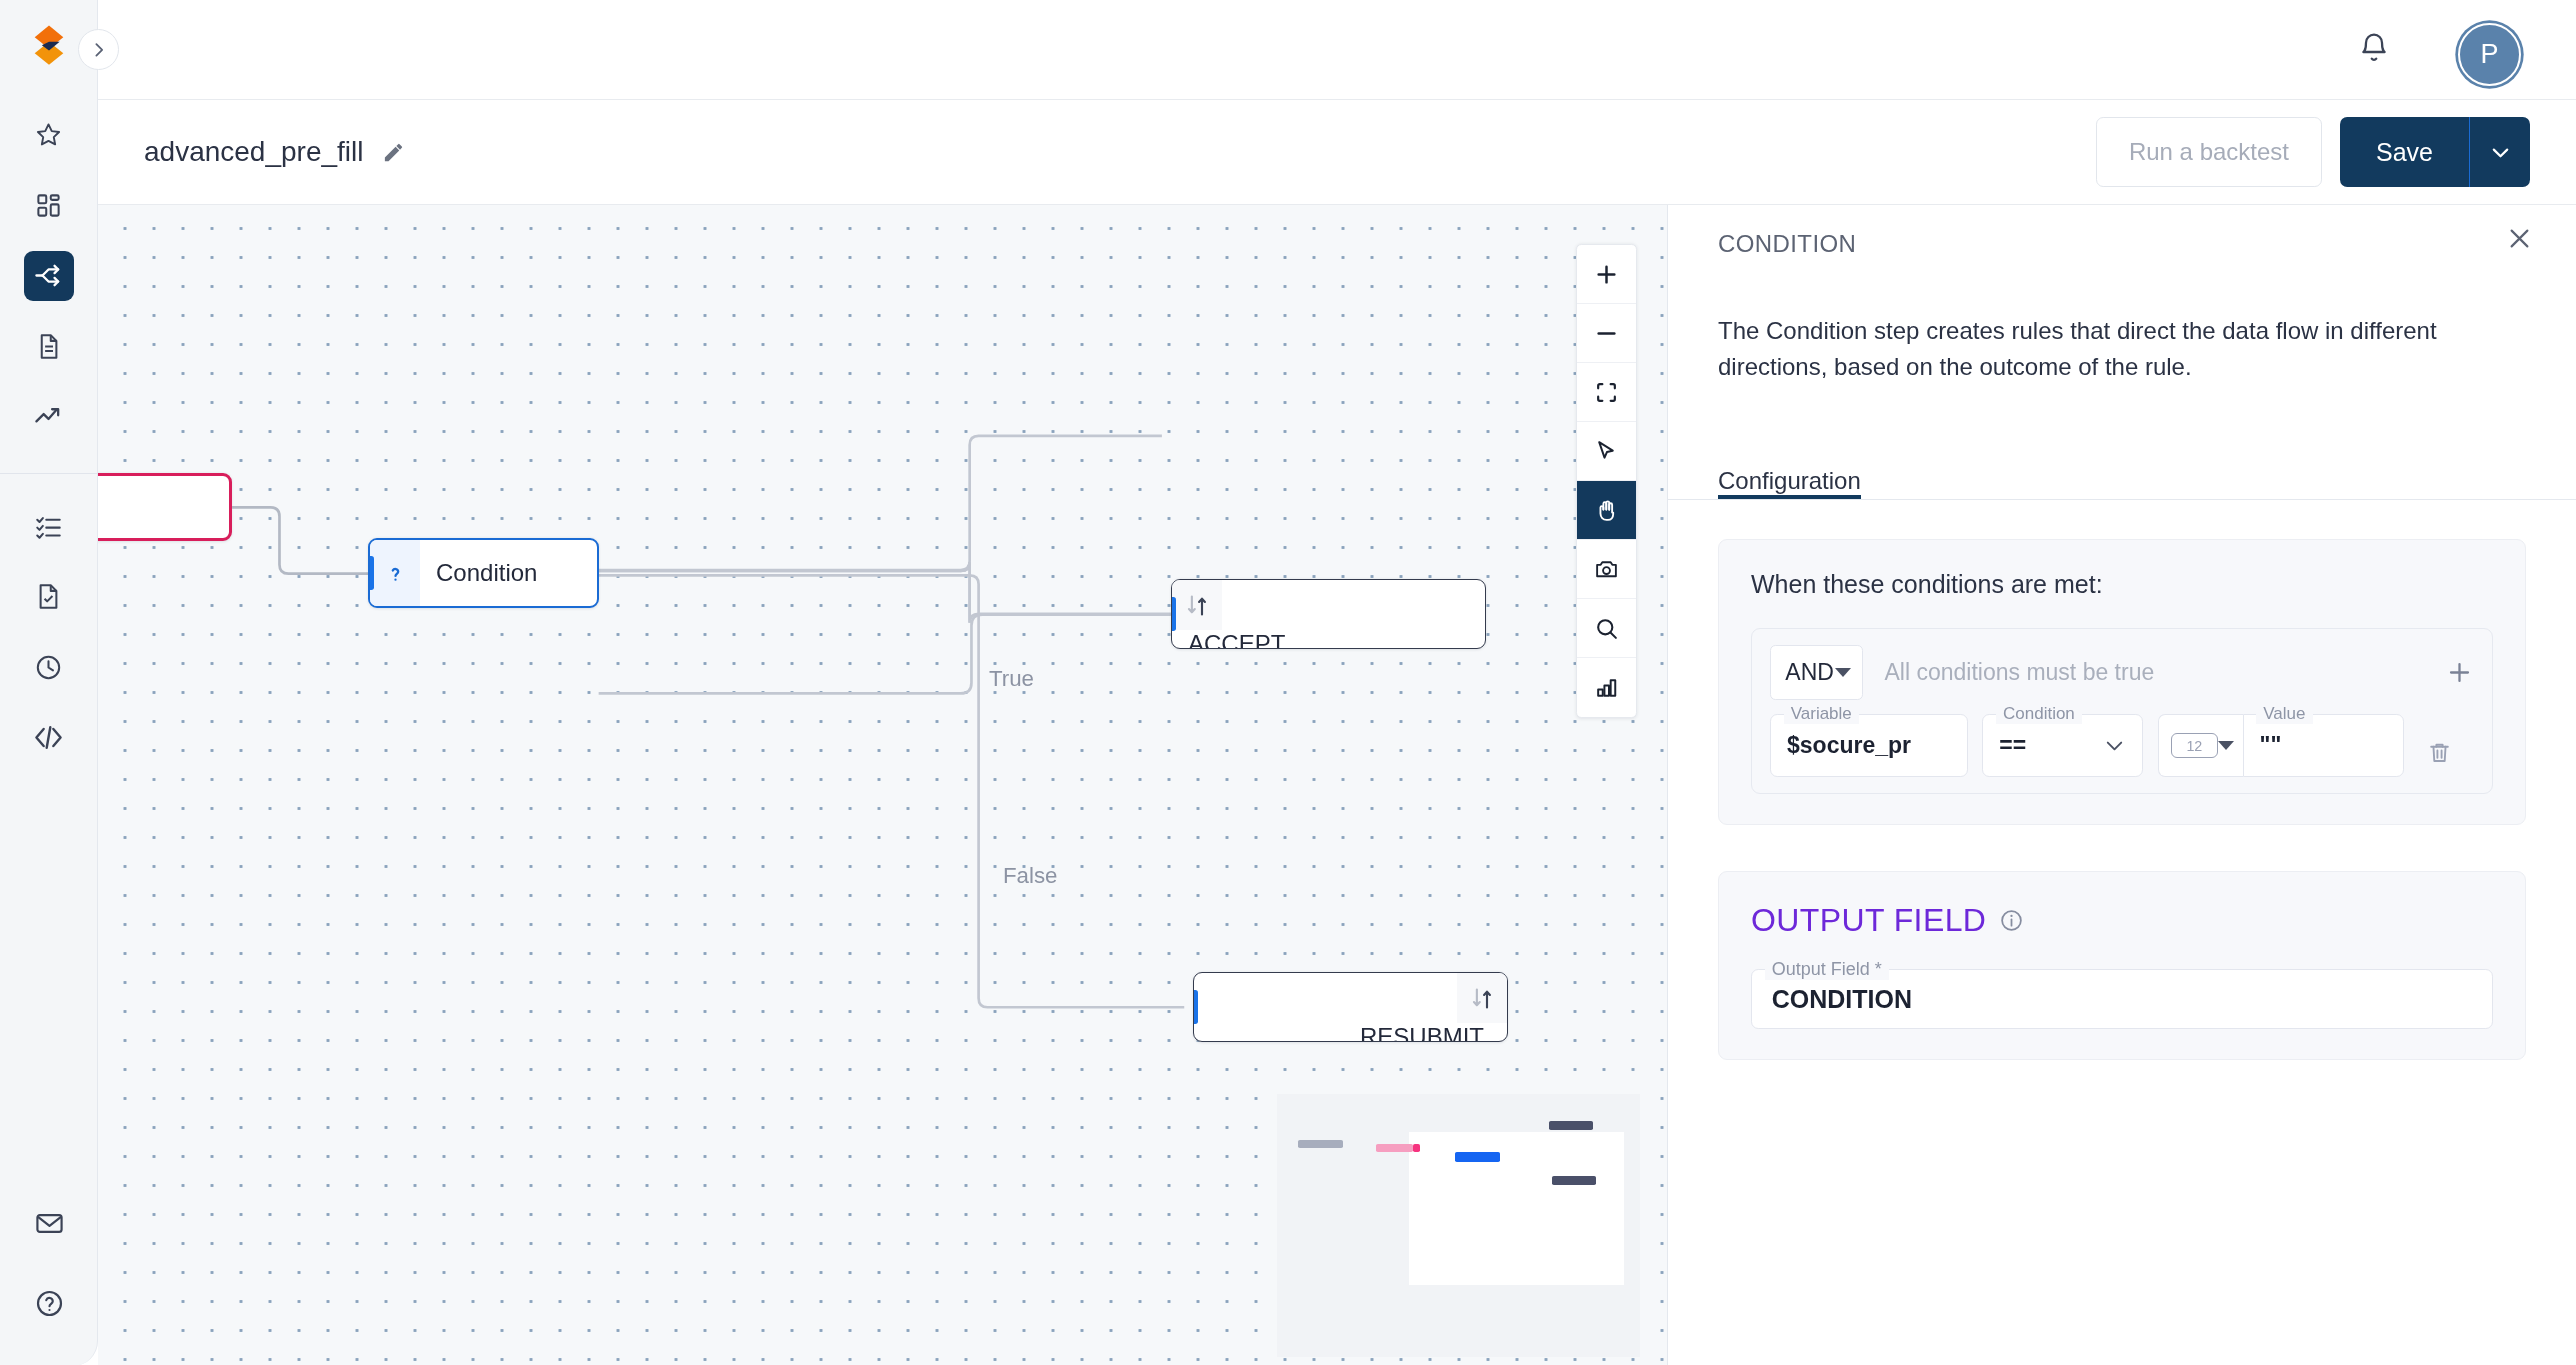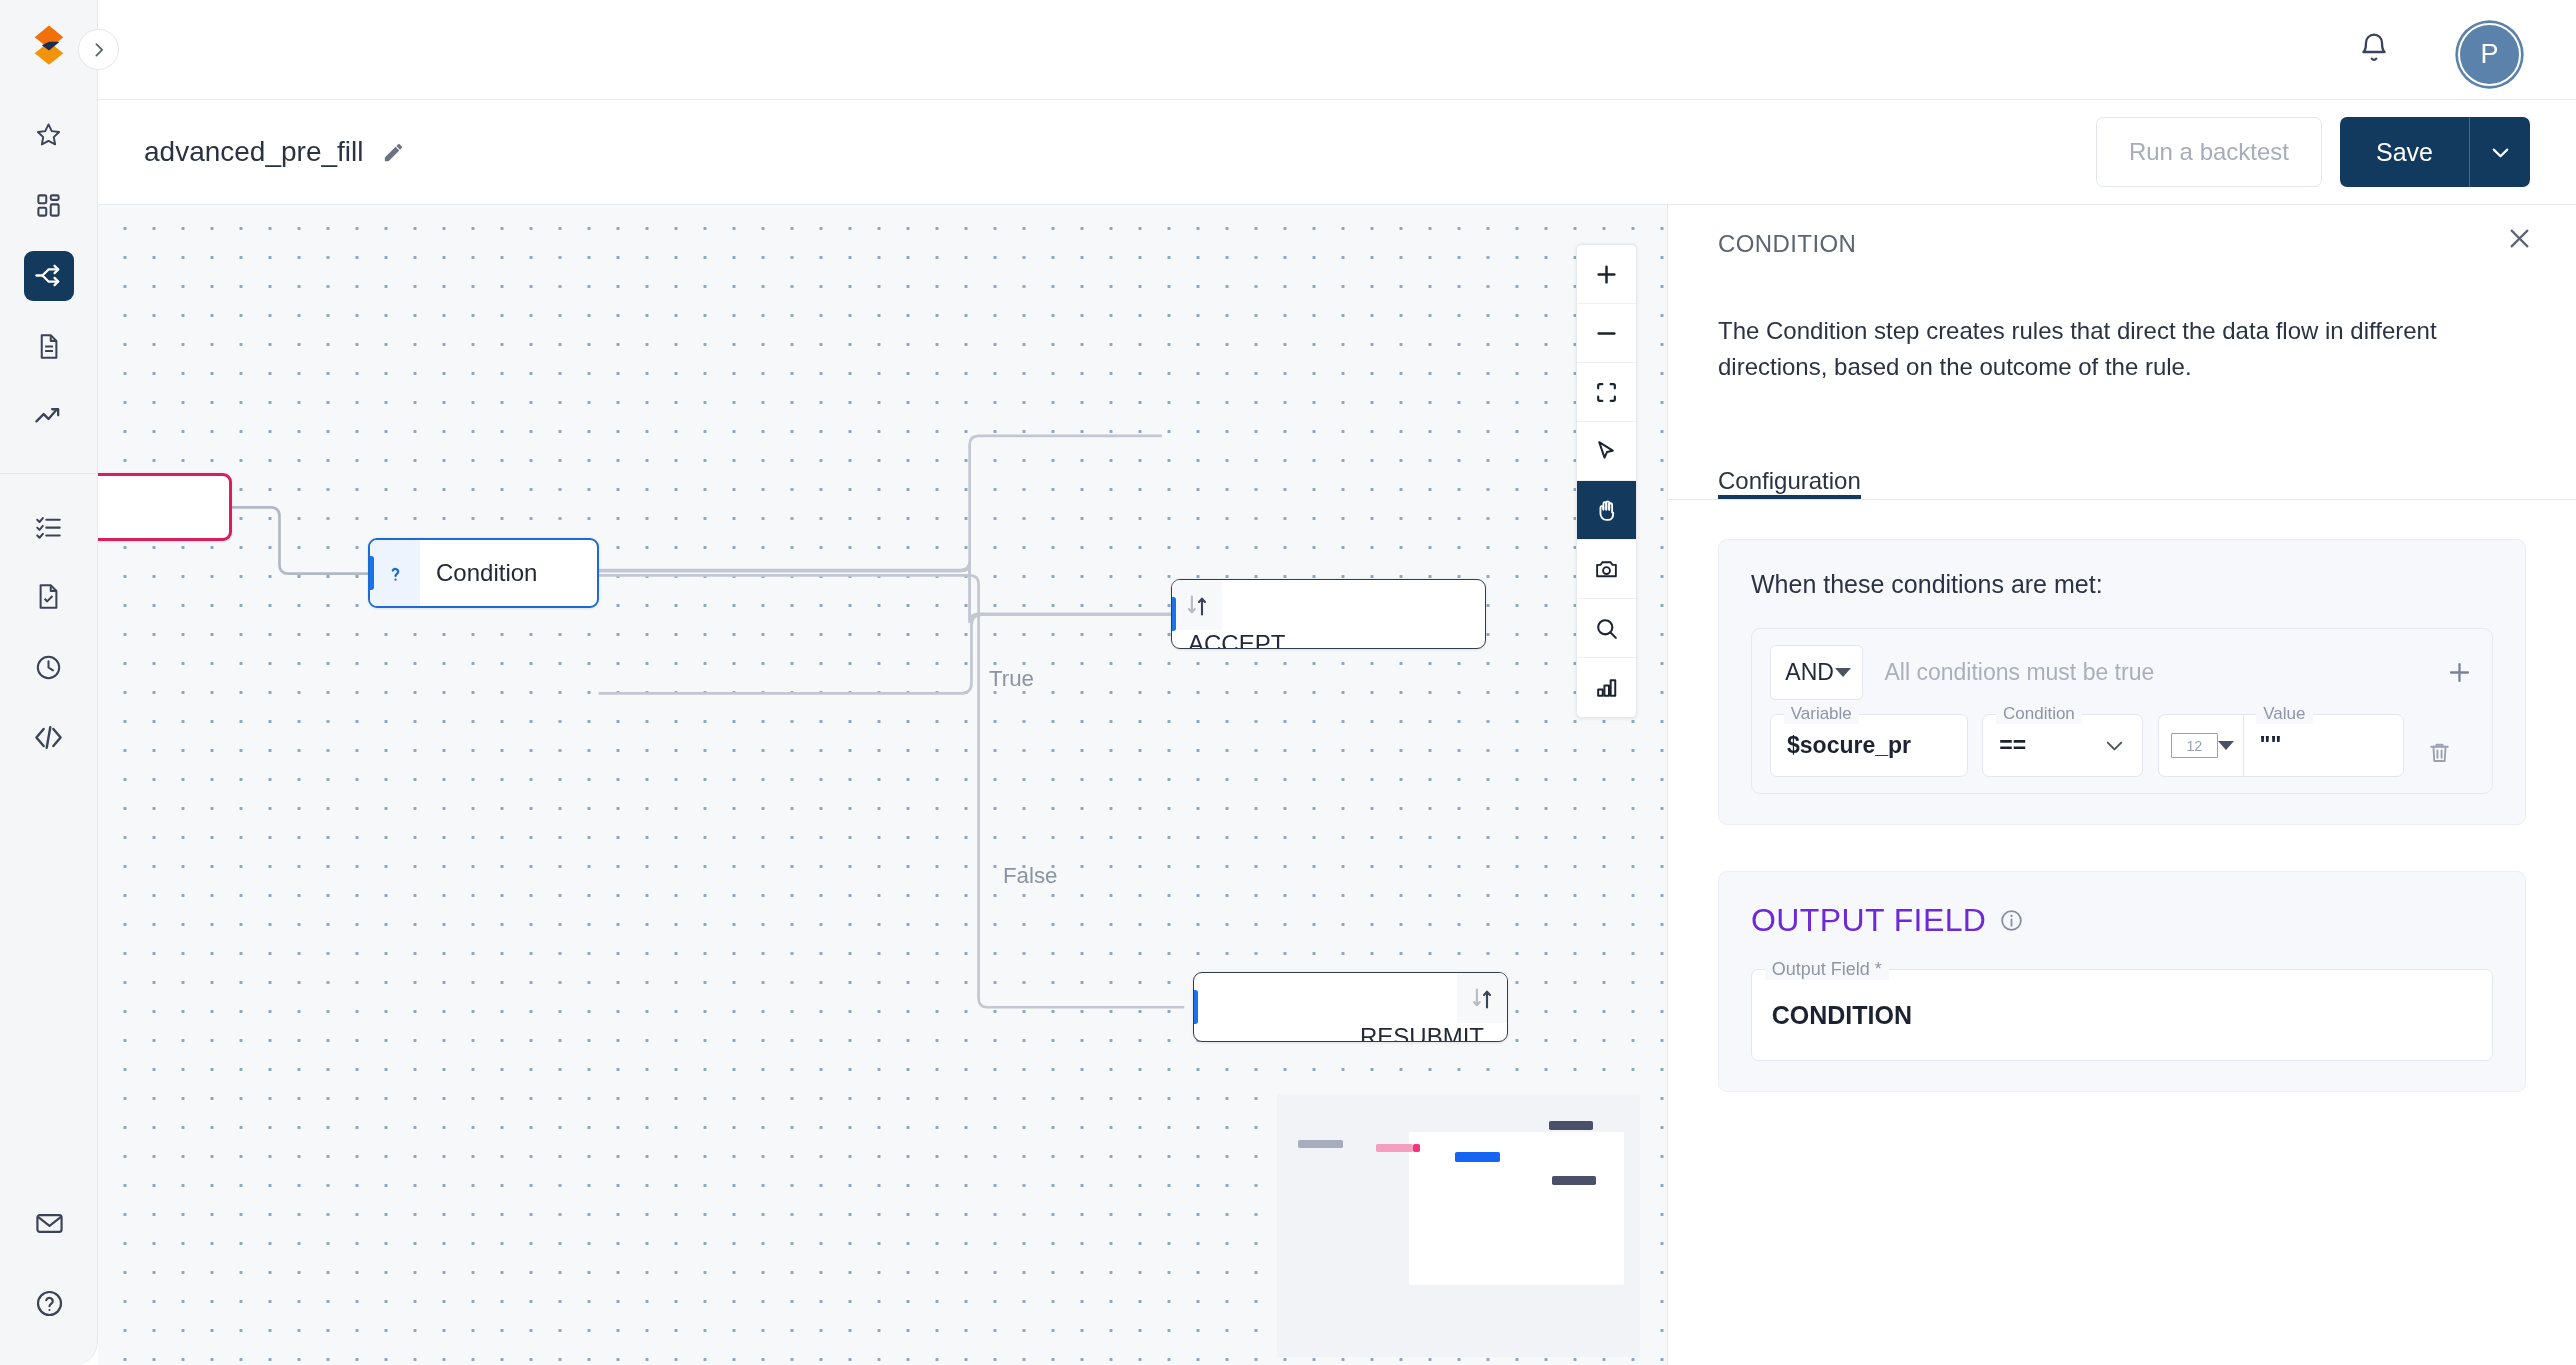--- a/index.html
+++ b/index.html
@@ -218,33 +218,33 @@
     position: absolute; top: -11.6px; left: 12.5px; background: #f7f8fb;
     padding: 0 7.2px; font-size: 17px; color: #8e95a6;
   }
   .fval { font-size: 23px; color: #1c2231; font-weight: bold; }
   .f-var { width: 198px; }
   .f-cond { width: 161px; justify-content: space-between; }
   .f-type { width: 85px; justify-content: space-between; border-right: none;
             border-top-right-radius: 0; border-bottom-right-radius: 0; padding: 0 9px 0 12.5px; }
   .f-val { width: 161px; border-top-left-radius: 0; border-bottom-left-radius: 0; }
   .typ-ico {
-    width: 54px; height: 25px; border: 1.4px solid #9aa1b4; border-radius: 1px;
+    width: 54px; height: 25px; border: 1.4px solid #9aa1b4; border-radius: 6px;
     display: flex; align-items: center; justify-content: center;
     font-size: 14.3px; color: #9aa1b4;
   }
   .caret-d { width: 0; height: 0; border-left: 8px solid transparent;
              border-right: 8px solid transparent; border-top: 9px solid #4a5163; }
   .trash { padding: 0 3.6px 12.5px 9px; color: #9aa1b4; cursor: pointer; display: flex; }
 
   .out-h { display: flex; align-items: center; gap: 12.5px; margin-bottom: 30px; }
   .out-h span { font-size: 32px; color: #6d28d9; letter-spacing: 0.4px; }
   .out-field {
     position: relative; border: 0.9px solid #e3e6ee; border-radius: 7.2px;
-    height: 92px; background: #ffffff; display: flex; align-items: center; padding: 0 19.7px;
+    height: 60px; background: #ffffff; display: flex; align-items: center; padding: 0 19.7px;
   }
   .out-field .flabel { position: absolute; top: -11.6px; left: 12.5px; background: #f7f8fb;
     padding: 0 7.2px; font-size: 18px; color: #8e95a6; }
   .out-field .fval { font-size: 25px; color: #1c2231; }
 </style>
 </head>
 <body>
 
 <div class="app">
 

